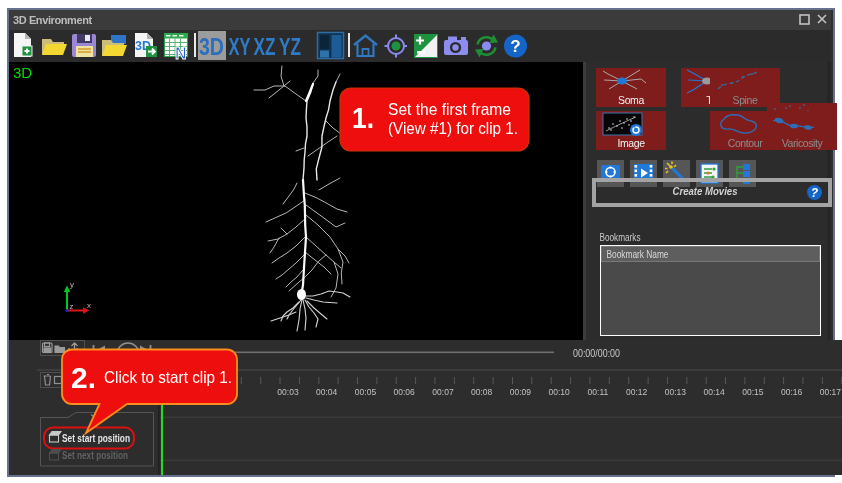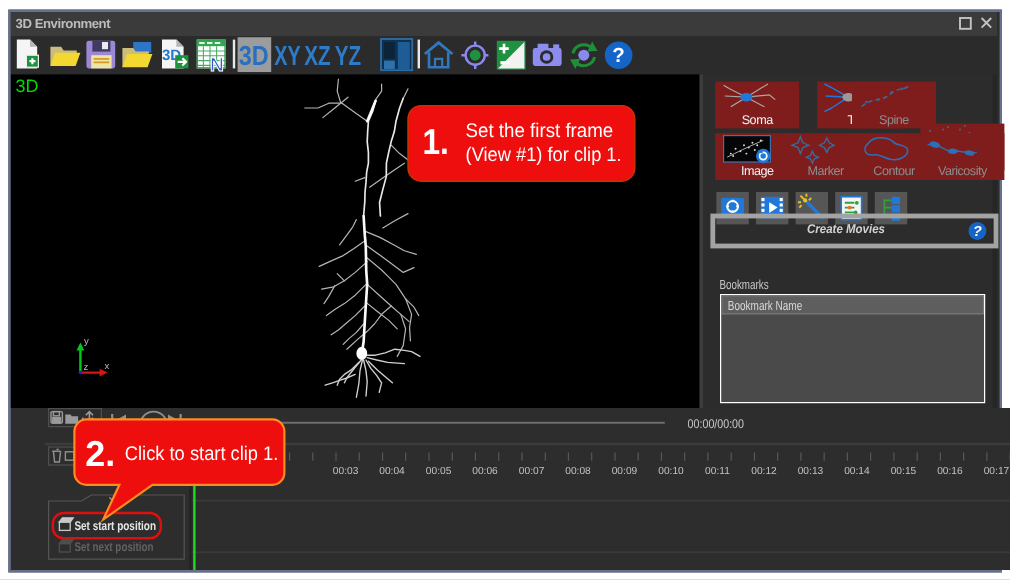--- a/index.html
+++ b/index.html
@@ -251,29 +251,20 @@
             <circle cx="38" cy="6" r="0.8"></circle>
             <circle cx="15" cy="19" r="0.8"></circle>
             <circle cx="33" cy="14" r="0.8"></circle>
           </g>
         <path d="M10 20 C18 16 26 12 40 6" stroke="#bbb" stroke-width="0.8" fill="none"></path>
         <circle cx="40" cy="19" r="6" fill="#2079d8"></circle>
           <circle cx="40" cy="19" r="3" fill="none" stroke="#fff" stroke-width="1.4"></circle>
           <rect x="35.5" y="14.5" width="4" height="2" fill="#2079d8"></rect>
         </svg>
       <div class="lbl">Image</div></div>
-    <div class="bigbtn dis" style="left:67px;top:49px;">
-      <svg width="53" height="27">
-          <g fill="none" stroke="#3a6a98" stroke-width="1.2">
-        <path d="M14 3 L16 8 L21 10 L16 12 L14 17 L12 12 L7 10 L12 8 z"></path>
-        <path d="M36 4 L38 8 L42 10 L38 12 L36 16 L34 12 L30 10 L34 8 z"></path>
-        <path d="M24 15 L25.5 18.5 L29 20 L25.5 21.5 L24 25 L22.5 21.5 L19 20 L22.5 18.5 z"></path>
-          </g>
-        </svg>
-      <div class="lbl">Marker</div></div>
     <div class="bigbtn dis" style="left:124px;top:49px;">
       <svg width="53" height="27">
           <path d="M14 8 C18 2 30 3 34 7 C38 11 44 9 46 13 C48 18 41 23 33 22 C26 21 24 17 18 18 C11 19 8 13 14 8 z" fill="none" stroke="#2f6eb4" stroke-width="1.3"></path>
         </svg>
       <div class="lbl">Contour</div></div>
     <div class="bigbtn dis" style="left:181px;top:49px;">
       <svg width="53" height="27">
           <path d="M6 10 C14 6 20 16 27 15 C34 14 40 18 47 16" fill="none" stroke="#2f6eb4" stroke-width="1.2"></path>
         <g fill="#2f6eb4">
             <ellipse cx="12" cy="9.5" rx="4.5" ry="2.5" transform="rotate(15 12 9.5)"></ellipse>

